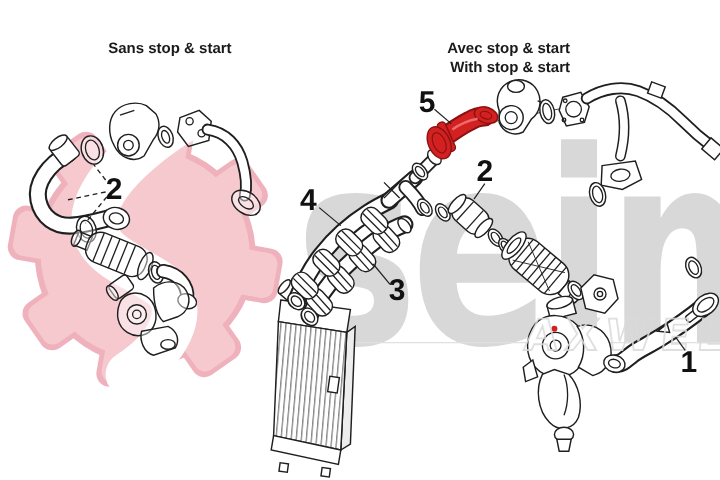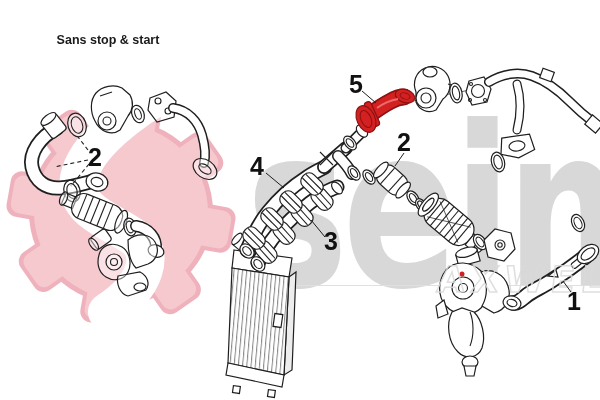--- a/index.html
+++ b/index.html
@@ -1,18 +1,18 @@
 <!DOCTYPE html>
 <html><head>
 <meta charset="utf-8">
 <style>
   html,body{margin:0;padding:0;background:#fff;}
   .stage{position:relative;width:600px;height:400px;background:#fff;overflow:hidden;
          font-family:"Liberation Sans",sans-serif;}
-  .title{position:absolute;text-align:center;font-weight:bold;font-size:12.5px;
+  .title{position:absolute;text-align:right;font-weight:bold;font-size:12.5px;
          line-height:16px;color:#1a1a1a;width:170px;}
   #title-left{left:23px;top:32px;}
   #title-right{left:305px;top:32px;}
   
   .ln{stroke:#1f1f1f;stroke-width:1.1;fill:none;}
   .thin{stroke:#1f1f1f;stroke-width:0.7;fill:none;}
   .part{stroke:#1f1f1f;stroke-width:1.2;fill:#ffffff;}
   .part-t{stroke:#1f1f1f;stroke-width:1.2;fill:rgba(255,255,255,0.45);}
   .tube-o{fill:none;stroke:#1f1f1f;stroke-linecap:round;}
   .tube-i{fill:none;stroke:#ffffff;stroke-linecap:round;}
@@ -417,14 +417,18 @@
   </g>
   <g>
     <line class="lead" x1="563" y1="281" x2="571" y2="292"></line>
     <text class="callout" x="574" y="310" text-anchor="middle">1</text>
   </g>
 </svg>
 
 <div class="title" id="title-left">
   <div>Sans stop &amp; start</div>
 </div>
-
+<div class="title" id="title-right">
+  <div>Avec stop &amp; start</div>
+  <div>With stop &amp; start</div>
 </div>
 
+</div>
+
 </body></html>

